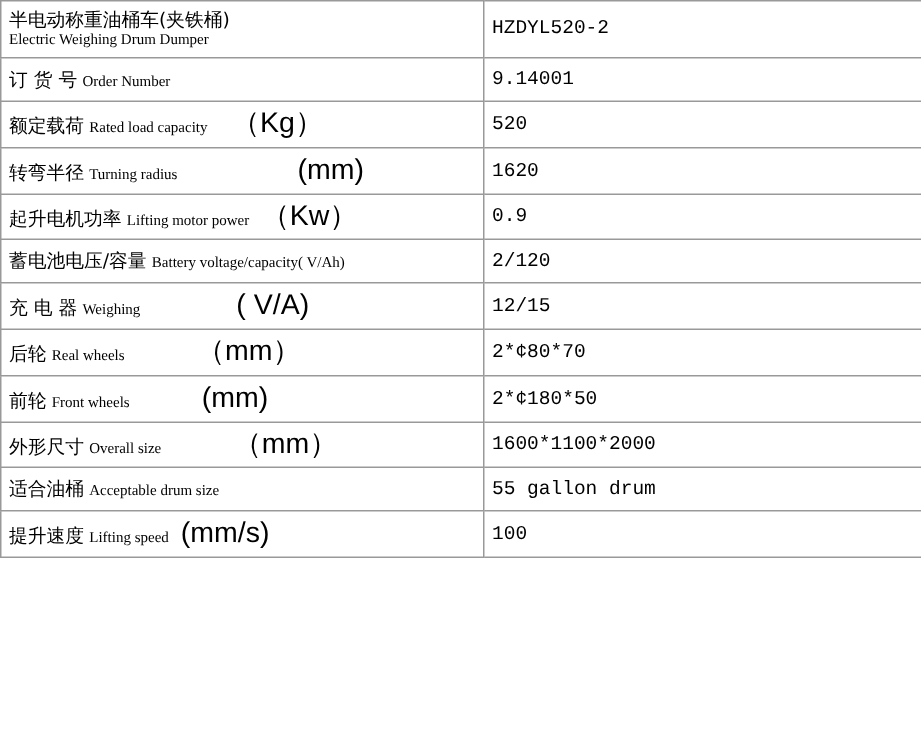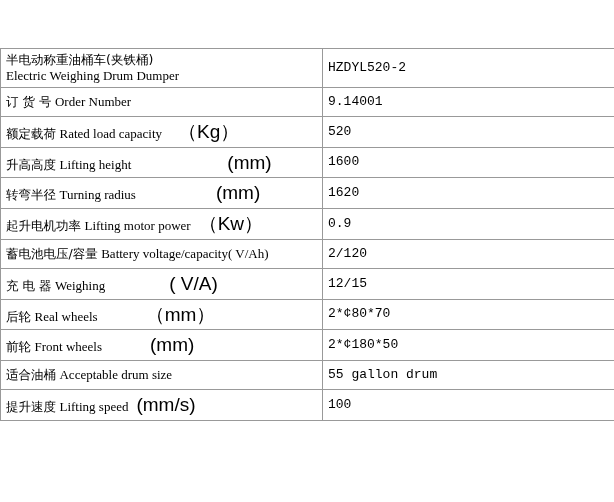--- a/index.html
+++ b/index.html
@@ -11,21 +11,20 @@
     width: 614px;
     height: 502px;
     font-family: "Liberation Sans", sans-serif;
     color: #000000;
     overflow: hidden;
   }
   table.spec-table {
     border-collapse: collapse;
     width: 614px;
     table-layout: fixed;
-    margin-top: 48px;
   }
   table.spec-table td {
     border: 1px solid #999999;
     vertical-align: middle;
     padding: 3px 5px 3px 5px;
     font-size: 12.5px;
     line-height: 1.25;
     height: 29px;
     box-sizing: border-box;
     overflow: hidden;
@@ -43,21 +42,21 @@
   .lbl {
     display: block;
     white-space: nowrap;
   }
   .lbl .cn {
     font-family: "DejaVu Sans", sans-serif;
     font-size: 12.5px;
   }
   .lbl .en {
     font-family: "Liberation Serif", serif;
-    font-size: 13px;
+    font-size: 10px;
   }
   .lbl .unit {
     font-family: Liberation Sans, sans-serif;
     font-size: 19px;
   }
   .lbl .sp {
     display: inline-block;
   }
   .val {
     font-family: Liberation Mono, monospace;
@@ -90,26 +89,20 @@
           <span class="lbl"><span class="cn">订 货 号</span> <span class="en">Order Number</span></span>
         </td>
         <td class="col-value"><span class="val">9.14001</span></td>
       </tr>
       <tr class="row-2">
         <td class="col-label">
           <span class="lbl"><span class="cn">额定载荷</span> <span class="en">Rated load capacity</span><span class="sp" style="width: 16px;"></span><span class="unit">（Kg）</span></span>
         </td>
         <td class="col-value"><span class="val">520</span></td>
       </tr>
-      <tr class="row-3">
-        <td class="col-label">
-          <span class="lbl"><span class="cn">升高高度</span> <span class="en">Lifting height</span><span class="sp" style="width: 96px;"></span><span class="unit">(mm)</span></span>
-        </td>
-        <td class="col-value"><span class="val">1600</span></td>
-      </tr>
       <tr class="row-4">
         <td class="col-label">
           <span class="lbl"><span class="cn">转弯半径</span> <span class="en">Turning radius</span><span class="sp" style="width: 80px;"></span><span class="unit">(mm)</span></span>
         </td>
         <td class="col-value"><span class="val">1620</span></td>
       </tr>
       <tr class="row-5">
         <td class="col-label">
           <span class="lbl"><span class="cn">起升电机功率</span> <span class="en">Lifting motor power</span><span class="sp" style="width: 8px;"></span><span class="unit">（Kw）</span></span>
         </td>
@@ -132,20 +125,26 @@
           <span class="lbl"><span class="cn">后轮</span> <span class="en">Real wheels</span><span class="sp" style="width: 48px;"></span><span class="unit">（mm）</span></span>
         </td>
         <td class="col-value"><span class="val">2*¢80*70</span></td>
       </tr>
       <tr class="row-9">
         <td class="col-label">
           <span class="lbl"><span class="cn">前轮</span> <span class="en">Front wheels</span><span class="sp" style="width: 48px;"></span><span class="unit">(mm)</span></span>
         </td>
         <td class="col-value"><span class="val">2*¢180*50</span></td>
       </tr>
+      <tr class="row-10">
+        <td class="col-label">
+          <span class="lbl"><span class="cn">外形尺寸</span> <span class="en">Overall size</span><span class="sp" style="width: 48px;"></span><span class="unit">（mm）</span></span>
+        </td>
+        <td class="col-value"><span class="val">1600*1100*2000</span></td>
+      </tr>
       <tr class="row-11">
         <td class="col-label">
           <span class="lbl"><span class="cn">适合油桶</span> <span class="en">Acceptable drum size</span></span>
         </td>
         <td class="col-value"><span class="val">55 gallon drum</span></td>
       </tr>
       <tr class="row-12">
         <td class="col-label">
           <span class="lbl"><span class="cn">提升速度</span> <span class="en">Lifting speed</span><span class="sp" style="width: 8px;"></span><span class="unit">(mm/s)</span></span>
         </td>

